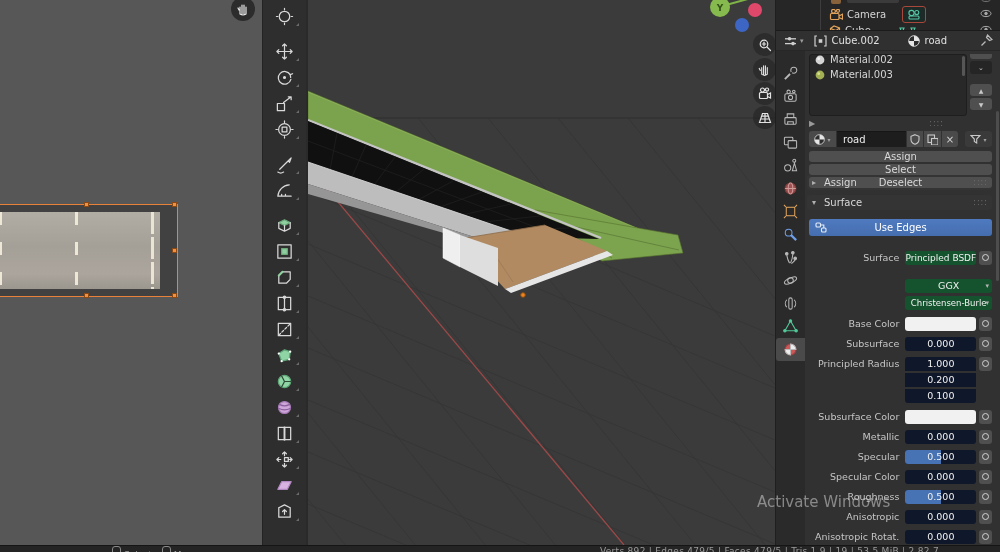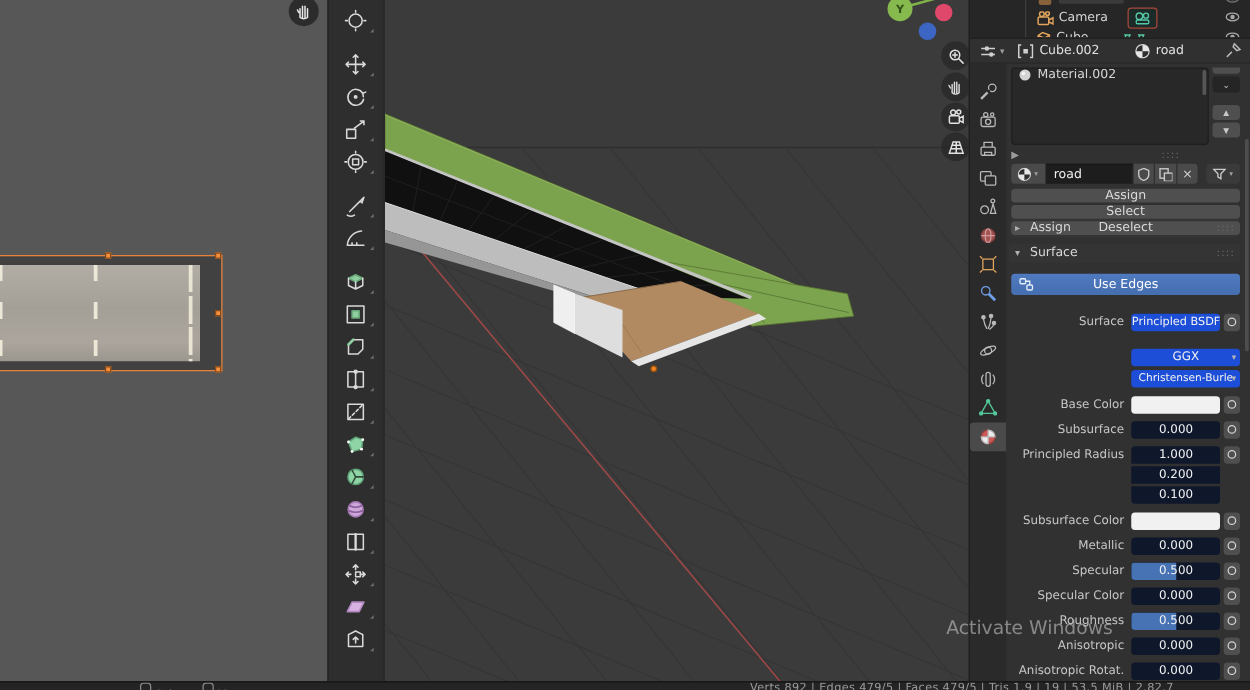--- a/index.html
+++ b/index.html
@@ -74,21 +74,21 @@
   .panel-h .arr{width:12px;color:#b0b0b0;font-size:8px;}
   .use-nodes{height:17px;margin:9px 8px 0 4px;background:linear-gradient(180deg,#507ac0,#446eae);
              border-radius:3px;color:#fff;display:flex;align-items:center;justify-content:center;position:relative;}
   .use-nodes svg{position:absolute;left:6px;}
   .prop-row{height:15px;margin:5px 8px 0 0;display:flex;align-items:center;}
   .p-label{width:97px;text-align:right;padding-right:6px;color:#c6c6c6;white-space:nowrap;overflow:hidden;font-size:9.5px;}
   .p-widget{width:73px;height:14px;background:#0f172a;border-radius:3px;position:relative;overflow:hidden;
             color:#f2f2f2;font-size:9.5px;display:flex;align-items:center;justify-content:center;}
   .p-widget .fill{position:absolute;left:0;top:0;bottom:0;width:50%;background:#4772b3;}
   .p-widget span{position:relative;}
-  .p-widget.dd{background:#1d4ed8;}
+  .p-widget.dd{background:#14532d;}
   .p-widget.wide{width:89px;}
   .p-widget.color{background:#f1f1f1;}
   .p-widget .chev{position:absolute;right:3px;color:#b5b5b5;font-size:7px;}
   .p-dec{width:13px;height:14px;margin-left:3px;background:#4f4f4f;border-radius:3px;display:flex;
          align-items:center;justify-content:center;}
   .p-dec i{width:5px;height:5px;border:1px solid #d2d2d2;border-radius:50%;display:block;}
   .p-dec.ghost{visibility:hidden;}
   .stack{margin-top:1px;}
   .stack .p-widget{border-radius:0;}
   .stack.last .p-widget{border-radius:0 0 3px 3px;}
@@ -528,20 +528,27 @@
       <div id="content">
         <div class="slots">
           <div class="slot-list">
             <div class="slot-row" style="margin-top:-3px;">
               <svg width="10" height="10" viewBox="-5 -5 10 10">
                   <circle cx="0" cy="0" r="4.4" fill="#d4d4d4"></circle>
                   <circle cx="-1.3" cy="-1.3" r="1.4" fill="#f4f4f4"></circle>
                 </svg>
               <span>Material.002</span>
             </div>
+            <div class="slot-row">
+              <svg width="10" height="10" viewBox="-5 -5 10 10">
+                  <circle cx="0" cy="0" r="4.4" fill="#a3b054"></circle>
+                  <circle cx="-1.3" cy="-1.3" r="1.4" fill="#d6e08e"></circle>
+                </svg>
+              <span>Material.003</span>
+            </div>
             <div class="slot-scroll"></div>
           </div>
           <div class="slot-side">
             <div class="sbtn" style="height:5px;border-radius:0 0 3px 3px;"></div>
             <div class="sbtn" style="height:13px;background:#252525;font-size:7px;">⌄</div>
             <div style="height:6px;"></div>
             <div class="sbtn" style="height:12px;font-size:6px;">▲</div>
             <div class="sbtn" style="height:12px;font-size:6px;">▼</div>
           </div>
         </div>

